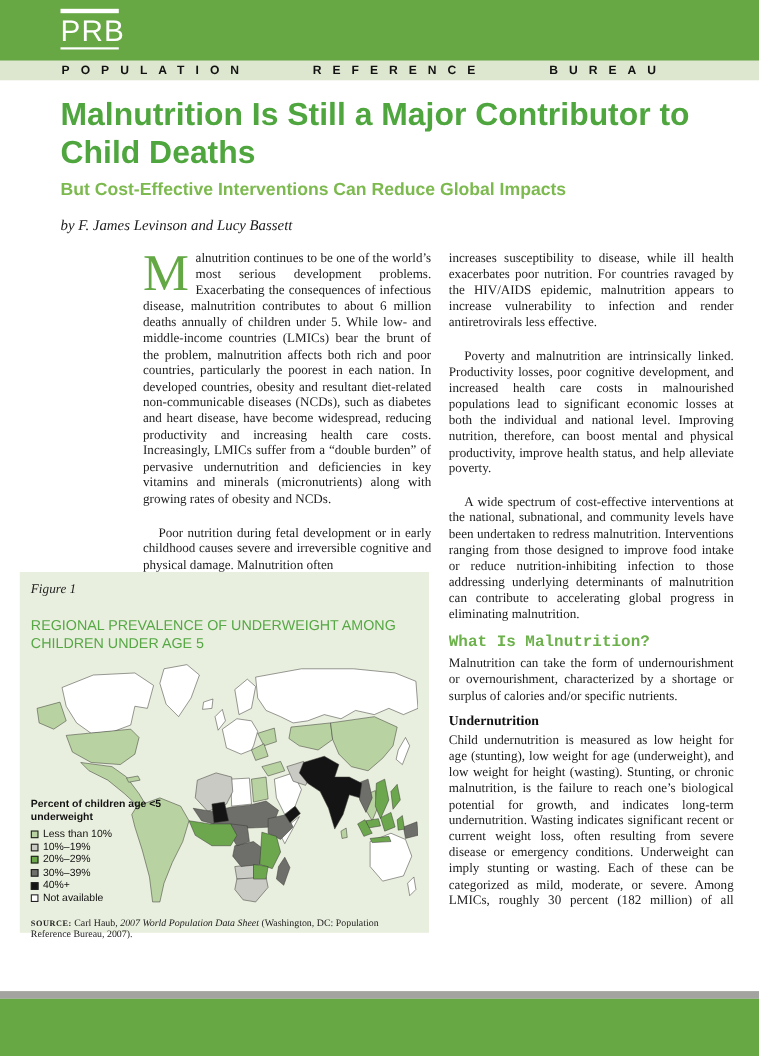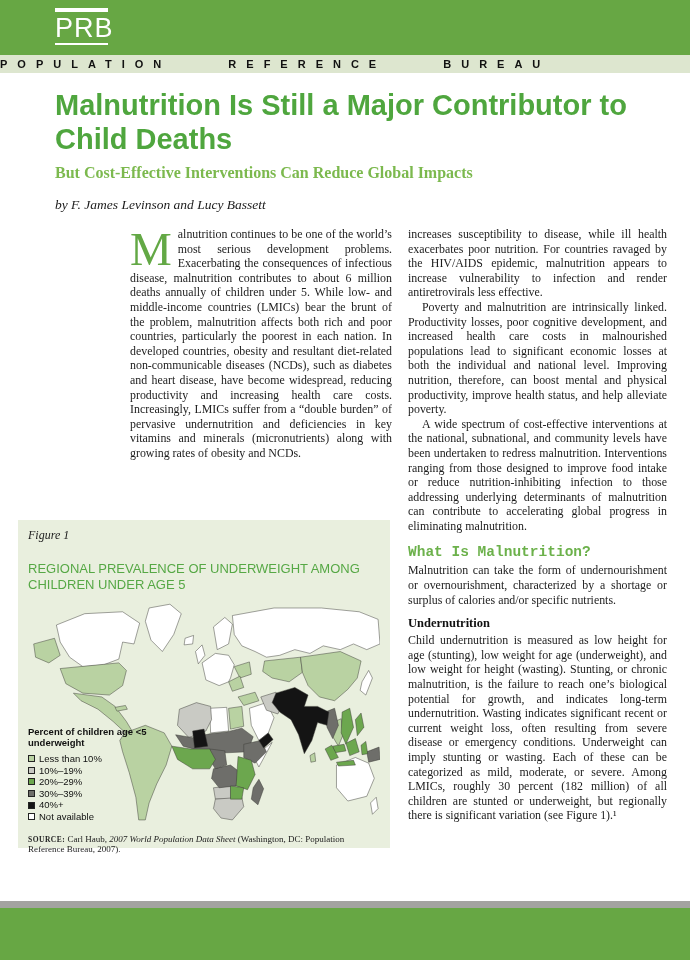--- a/index.html
+++ b/index.html
@@ -11,38 +11,38 @@
   }
   
   .header-band { position:absolute; top:0; left:0; width:690px; height:67px; background:#67a744; }
   .logo { position:absolute; left:55px; top:8px; width:53px; color:#ffffff; }
   .logo-bar-top { height:4px; background:#ffffff; margin-bottom:2px; }
   .logo-text { font-family:"Liberation Sans", sans-serif; font-size:27px; line-height:28px; font-weight:400; letter-spacing:1px; color:#ffffff; }
   .logo-bar-bottom { height:2px; background:#ffffff; margin-top:1px; }
   .org-banner {
     position:absolute; top:55px; left:0; width:690px; height:18px; background:#dde6cf;
     font-family:"Liberation Sans", sans-serif; font-weight:bold; font-size:11px; line-height:18px;
-    letter-spacing:10px; word-spacing:44px; color:#111; white-space:nowrap; overflow:hidden;
+    letter-spacing:10px; word-spacing:44px; color:#111; padding-left:56px; white-space:nowrap; overflow:hidden;
   }
   
   .page-title {
     position:absolute; left:55px; top:88px; width:600px;
     font-family:"Liberation Sans", sans-serif; font-weight:bold; font-size:29px; line-height:34px;
     color:#4fa63e;
   }
   .page-subtitle {
     position:absolute; left:55px; top:164px; width:600px;
-    font-family:Liberation Serif, serif; font-weight:bold; font-size:16px; color:#7cb94e;
+    font-family:Liberation Sans, sans-serif; font-weight:bold; font-size:16px; color:#7cb94e;
   }
   .byline { position:absolute; left:55px; top:197px; font-style:italic; font-size:13.5px; color:#1a1a1a; }
   
   .col-left  { position:absolute; left:130px; top:227px; width:262px; height:293px; overflow:hidden; }
   .col-right { position:absolute; left:408px; top:227px; width:259px; height:600px; overflow:hidden; }
   .body-p { font-size:11.9px; line-height:14.6px; text-align:justify; color:#1c1c1c; }
-  .body-p.ind { text-indent:14px; }
+  .body-p.ind { text-indent:14px;margin-top:16px; }
   .dropcap {
     float:left; color:#63a845; font-family:"Liberation Serif", serif;
     font-size:47px; line-height:38px; padding:3px 6px 0 0;
   }
   .green-head {
     font-family:Liberation Mono, monospace; font-weight:bold; font-size:14.5px;
     color:#6cb14b; margin:11px 0 3px 0;
   }
   .sub-head { font-family:"Liberation Serif", serif; font-weight:bold; font-size:12.5px; color:#111; margin:9px 0 2px 0; }
   
@@ -85,20 +85,21 @@
     </div>
   </div>
   <div class="org-banner">POPULATION REFERENCE BUREAU</div>
 
   <h1 class="page-title">Malnutrition Is Still a Major Contributor to Child Deaths</h1>
   <h2 class="page-subtitle">But Cost-Effective Interventions Can Reduce Global Impacts</h2>
   <div class="byline">by F. James Levinson and Lucy Bassett</div>
 
   <div class="col-left">
     <p class="body-p"><span class="dropcap">M</span><span>alnutrition continues to be one of the world’s most serious development problems. Exacerbating the consequences of infectious disease, malnutrition contributes to about 6 million deaths annually of children under 5. While low- and middle-income countries (LMICs) bear the brunt of the problem, malnutrition affects both rich and poor countries, particularly the poorest in each nation. In developed countries, obesity and resultant diet-related non-communicable diseases (NCDs), such as diabetes and heart disease, have become widespread, reducing productivity and increasing health care costs. Increasingly, LMICs suffer from a “double burden” of pervasive undernutrition and deficiencies in key vitamins and minerals (micronutrients) along with growing rates of obesity and NCDs.</span></p>
+    <p class="body-p ind">Poor nutrition during fetal development or in early childhood causes severe and irreversible cognitive and physical damage. Malnutrition often</p>
   </div>
 
   <div class="col-right">
     <p class="body-p">increases susceptibility to disease, while ill health exacerbates poor nutrition. For countries ravaged by the HIV/AIDS epidemic, malnutrition appears to increase vulnerability to infection and render antiretrovirals less effective.</p>
     <p class="body-p ind">Poverty and malnutrition are intrinsically linked. Productivity losses, poor cognitive development, and increased health care costs in malnourished populations lead to significant economic losses at both the individual and national level. Improving nutrition, therefore, can boost mental and physical productivity, improve health status, and help alleviate poverty.</p>
     <p class="body-p ind">A wide spectrum of cost-effective interventions at the national, subnational, and community levels have been undertaken to redress malnutrition. Interventions ranging from those designed to improve food intake or reduce nutrition-inhibiting infection to those addressing underlying determinants of malnutrition can contribute to accelerating global progress in eliminating malnutrition.</p>
     <h3 class="green-head">What Is Malnutrition?</h3>
     <p class="body-p">Malnutrition can take the form of undernourishment or overnourishment, characterized by a shortage or surplus of calories and/or specific nutrients.</p>
     <h4 class="sub-head">Undernutrition</h4>
     <p class="body-p">Child undernutrition is measured as low height for age (stunting), low weight for age (underweight), and low weight for height (wasting). Stunting, or chronic malnutrition, is the failure to reach one’s biological potential for growth, and indicates long-term undernutrition. Wasting indicates significant recent or current weight loss, often resulting from severe disease or emergency conditions. Underweight can imply stunting or wasting. Each of these can be categorized as mild, moderate, or severe. Among LMICs, roughly 30 percent (182 million) of all children are stunted or underweight, but regionally there is significant variation (see Figure 1).¹</p>

